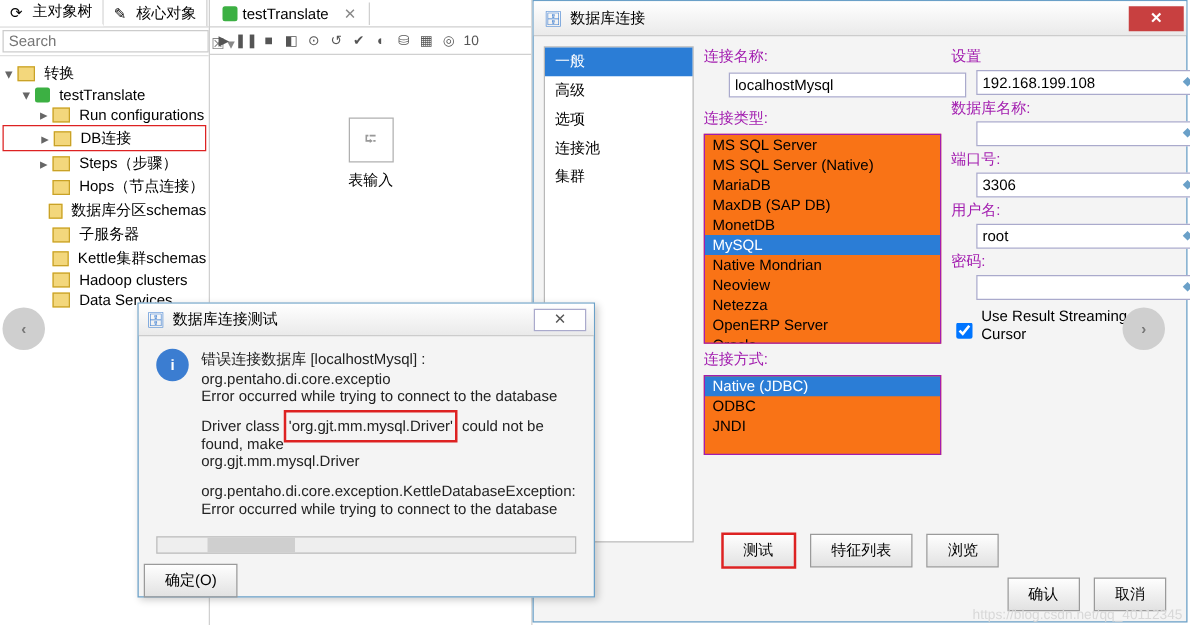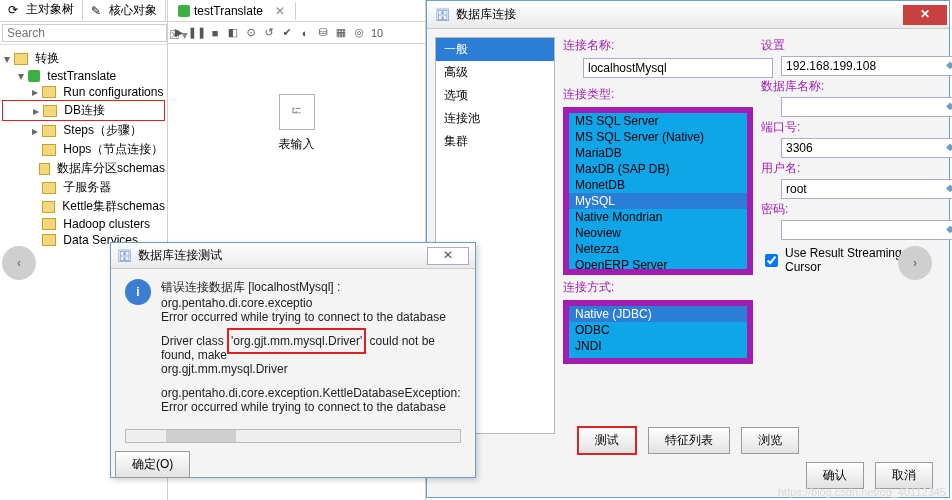--- a/index.html
+++ b/index.html
@@ -32,26 +32,26 @@
   .titlebar { height:28px; background:linear-gradient(#fff,#eaeaea); display:flex; align-items:center; padding:0 0 0 8px; border-bottom:1px solid #ccc; }
   .titlebar .spacer { flex:1; }
   .close-btn { width:44px; height:20px; background:#c84040; color:#fff; text-align:center; line-height:18px; font-weight:bold; margin-right:2px;}
   .dlg-body { padding:8px; display:flex; gap:8px; height:413px; }
   .cat-list { width:120px; border:1px solid #b8b8b8; background:#fff; }
   .cat-item { padding:3px 8px; }
   .cat-item.sel { background:#2b7dd6; color:#fff; }
   .mid-pane { width:190px; display:flex; flex-direction:column; gap:4px; }
   .lbl { color:#a21caf; }
   .txt-in { border:1px solid #aac; background:#fff; padding:2px 4px; height:20px; width:100%;margin-left:20px; }
-  .list-box { border:6px solid #a21caf; background:#0ea5e9; height:168px; overflow:hidden; }
+  .list-box { border:1px solid #a21caf; background:#f97316; height:168px; overflow:hidden; }
   .li-item { padding:1px 6px; }
   .li-item.sel { background:#2b7dd6; color:#fff; }
   .right-pane { flex:1; display:flex; flex-direction:column; gap:2px; }
   .diamond { float:right; color:#6aa0c8; font-size:10px; margin-right:2px; }
-  .chk { display:flex; align-items:center; gap:4px; margin-top:4px; }
+  .chk { display:flex; align-items:flex-end; gap:4px; margin-top:4px; }
   .btn-row { position:absolute; bottom:42px; left:0; right:0; text-align:center; }
   .btn-row2 { position:absolute; bottom:8px; right:12px; }
   .btn { display:inline-block; border:1px solid #9a9a9a; background:linear-gradient(#fefefe,#e2e2e2); padding:4px 16px; margin:0 4px; }
   .btn.hl { border:2px solid #d22; background:linear-gradient(#fefefe,#e2e2e2); }
 
   .msg-dlg { position:absolute; left:110px; top:242px; width:366px; height:236px; border:1px solid #6aa0c8; background:#f4f4f4; box-shadow:2px 2px 6px rgba(0,0,0,.2); z-index:10;}
   .msg-title { height:26px; background:linear-gradient(#fff,#eaeaea); display:flex; align-items:center; padding:0 6px; border-bottom:1px solid #ccc; }
   .msg-title .spacer{flex:1;}
   .msg-x { width:42px; height:18px; border:1px solid #aac; text-align:center; color:#555; background:#fff;}
   .msg-body { padding:10px 14px 4px; display:flex; gap:10px; height:160px; overflow:hidden;}

